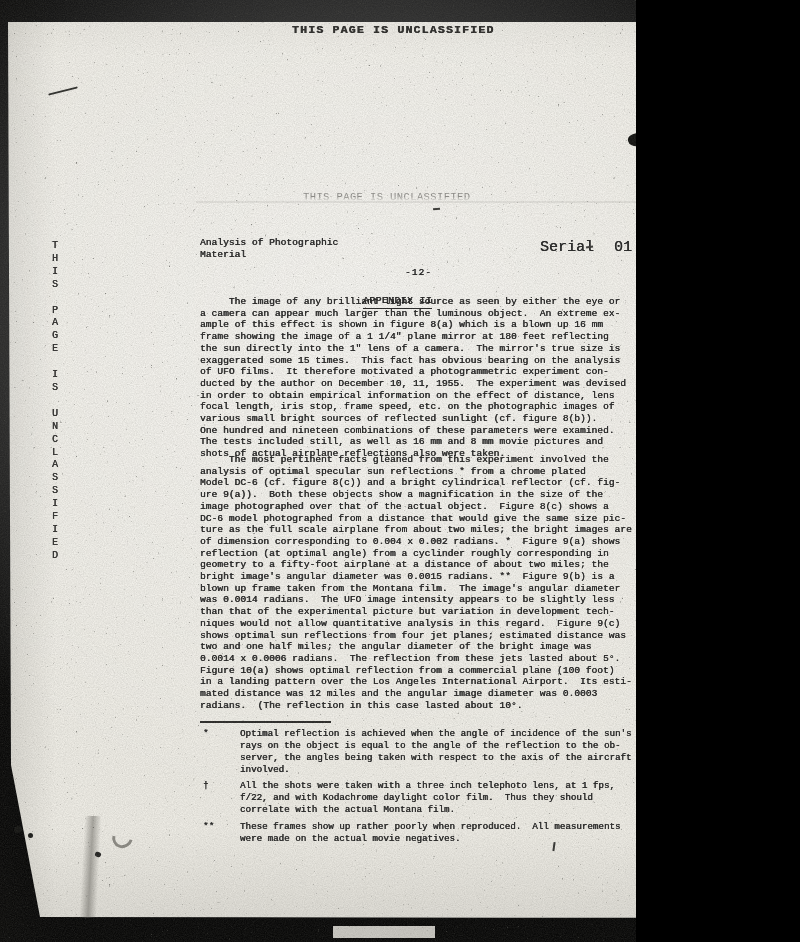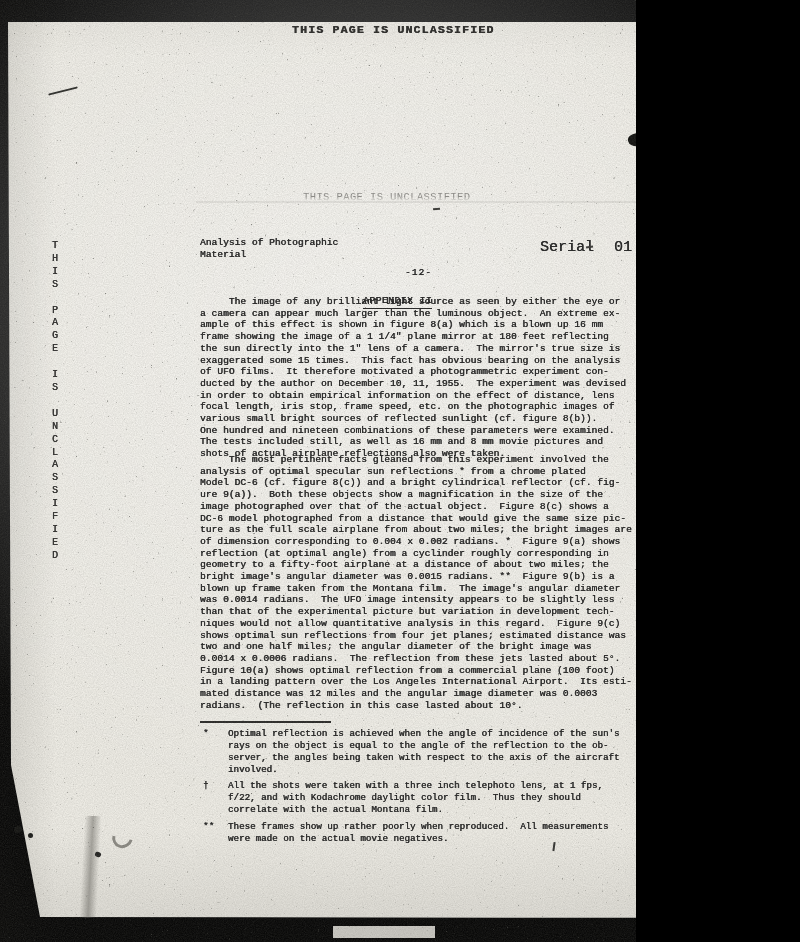--- a/index.html
+++ b/index.html
@@ -30,21 +30,21 @@
   .serial{left:540px;top:239px;font-size:15px;}
   .serial .val{margin-left:20px;}
   .appendix{left:363px;top:263px;font-size:9.8px;letter-spacing:0.4px;
             border-bottom:1.2px solid var(--ink,#262626);padding-bottom:1.5px;margin-top:32px;}
   .para{left:200px;font-size:9.6px;line-height:11.7px;white-space:pre;}
   .p1{top:296px;}
   .p2{top:454px;}
   .fnsep{left:200px;top:721px;width:131px;height:1.6px;background:#2d2c2a;}
   .footnote{left:203px;display:flex;}
   .fn-marker{width:25px;font-size:9.4px;flex:0 0 25px;}
-  .fn-text{font-size:9.2px;line-height:12px;white-space:pre;}
+  .fn-text{font-size:9.2px;line-height:12px;white-space:pre;margin-left:12px;}
   
   .mark{position:absolute;pointer-events:none;}
   .ink-blob{left:628px;top:133px;width:20px;height:13px;background:#121210;
             border-radius:45% 60% 50% 55%;transform:rotate(-10deg);}
   .ink-blob2{left:646px;top:141px;width:5px;height:4px;background:#1a1a18;border-radius:50%;}
   .ink-dot{left:699px;top:145px;width:7px;height:6px;background:#232321;border-radius:50% 45% 55% 50%;}
   .pencil{left:48px;top:90px;width:30px;height:2px;background:#30302d;transform:rotate(-14deg);border-radius:2px;}
   .blotch-r1{left:764px;top:276px;width:38px;height:66px;
              background:radial-gradient(closest-side,rgba(8,8,8,0.95),rgba(8,8,8,0));filter:blur(2px);}
   .blotch-r2{left:774px;top:684px;width:22px;height:30px;

